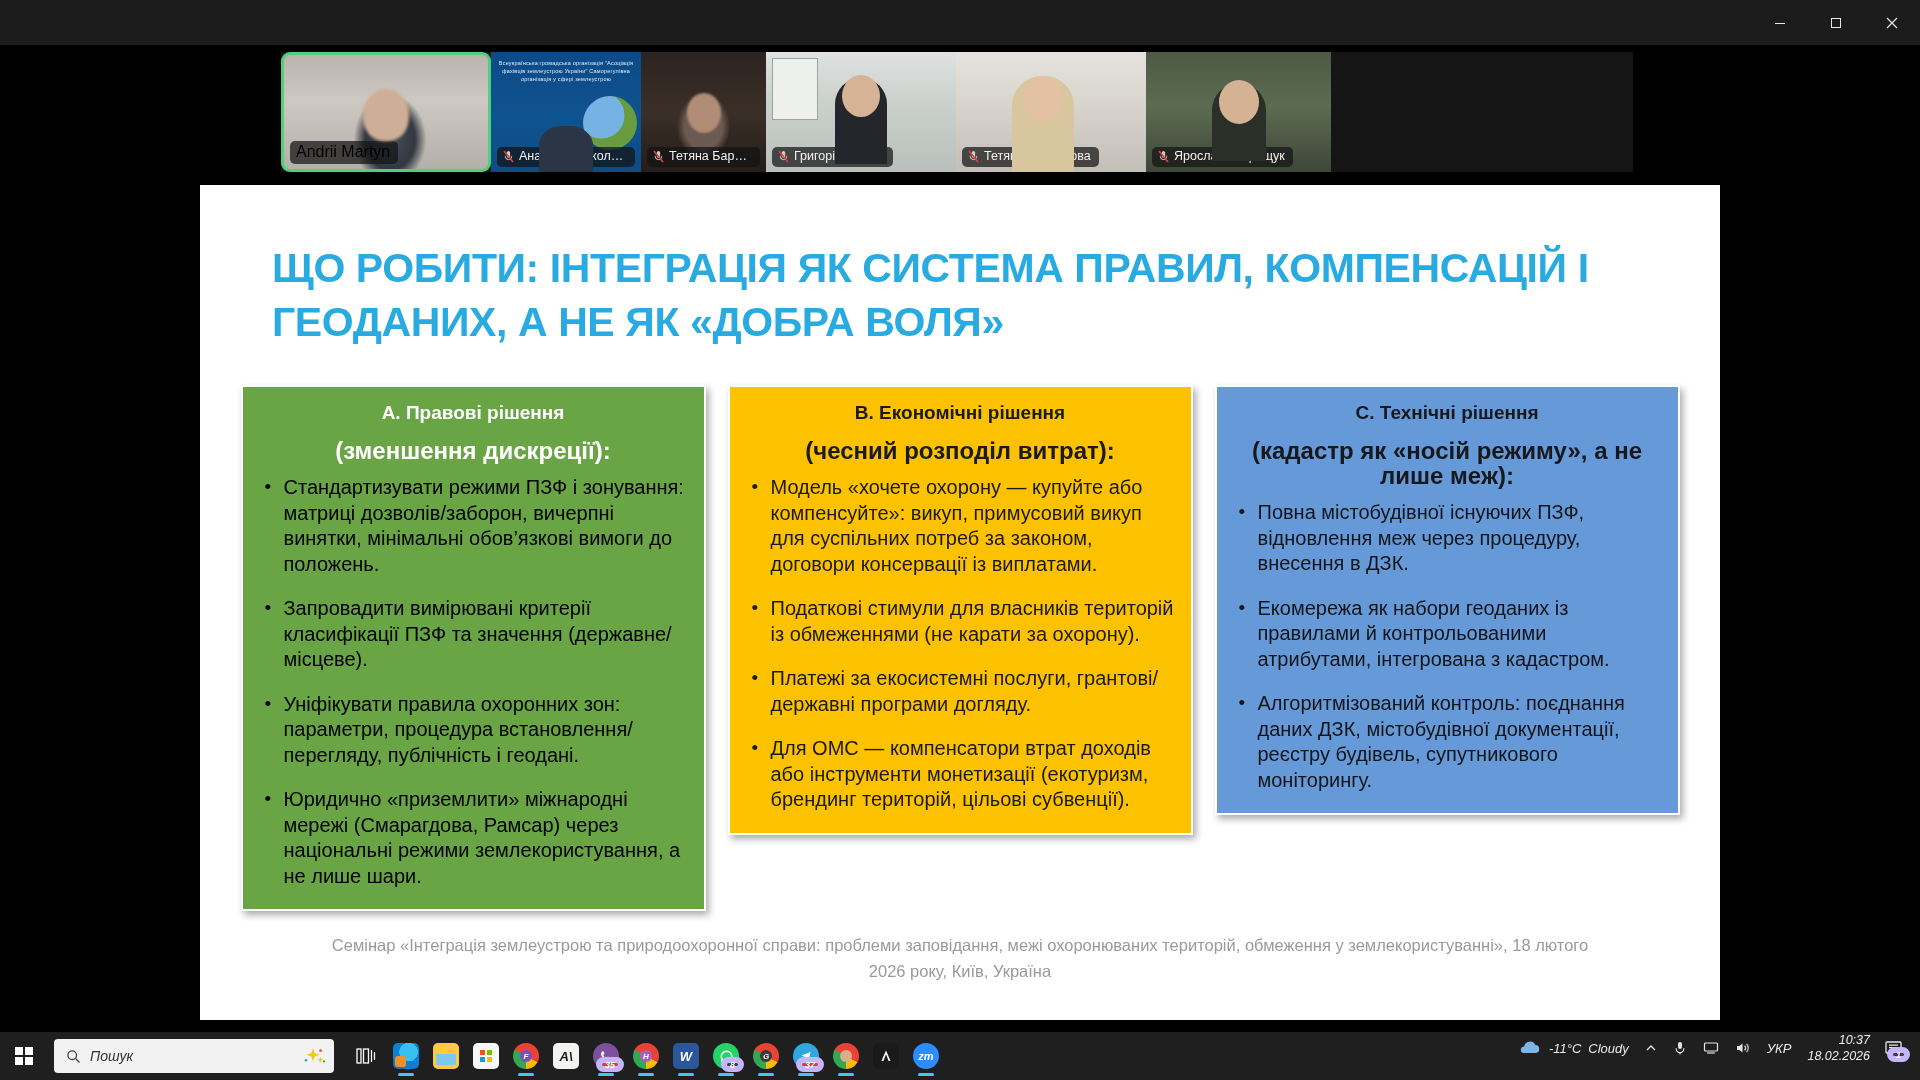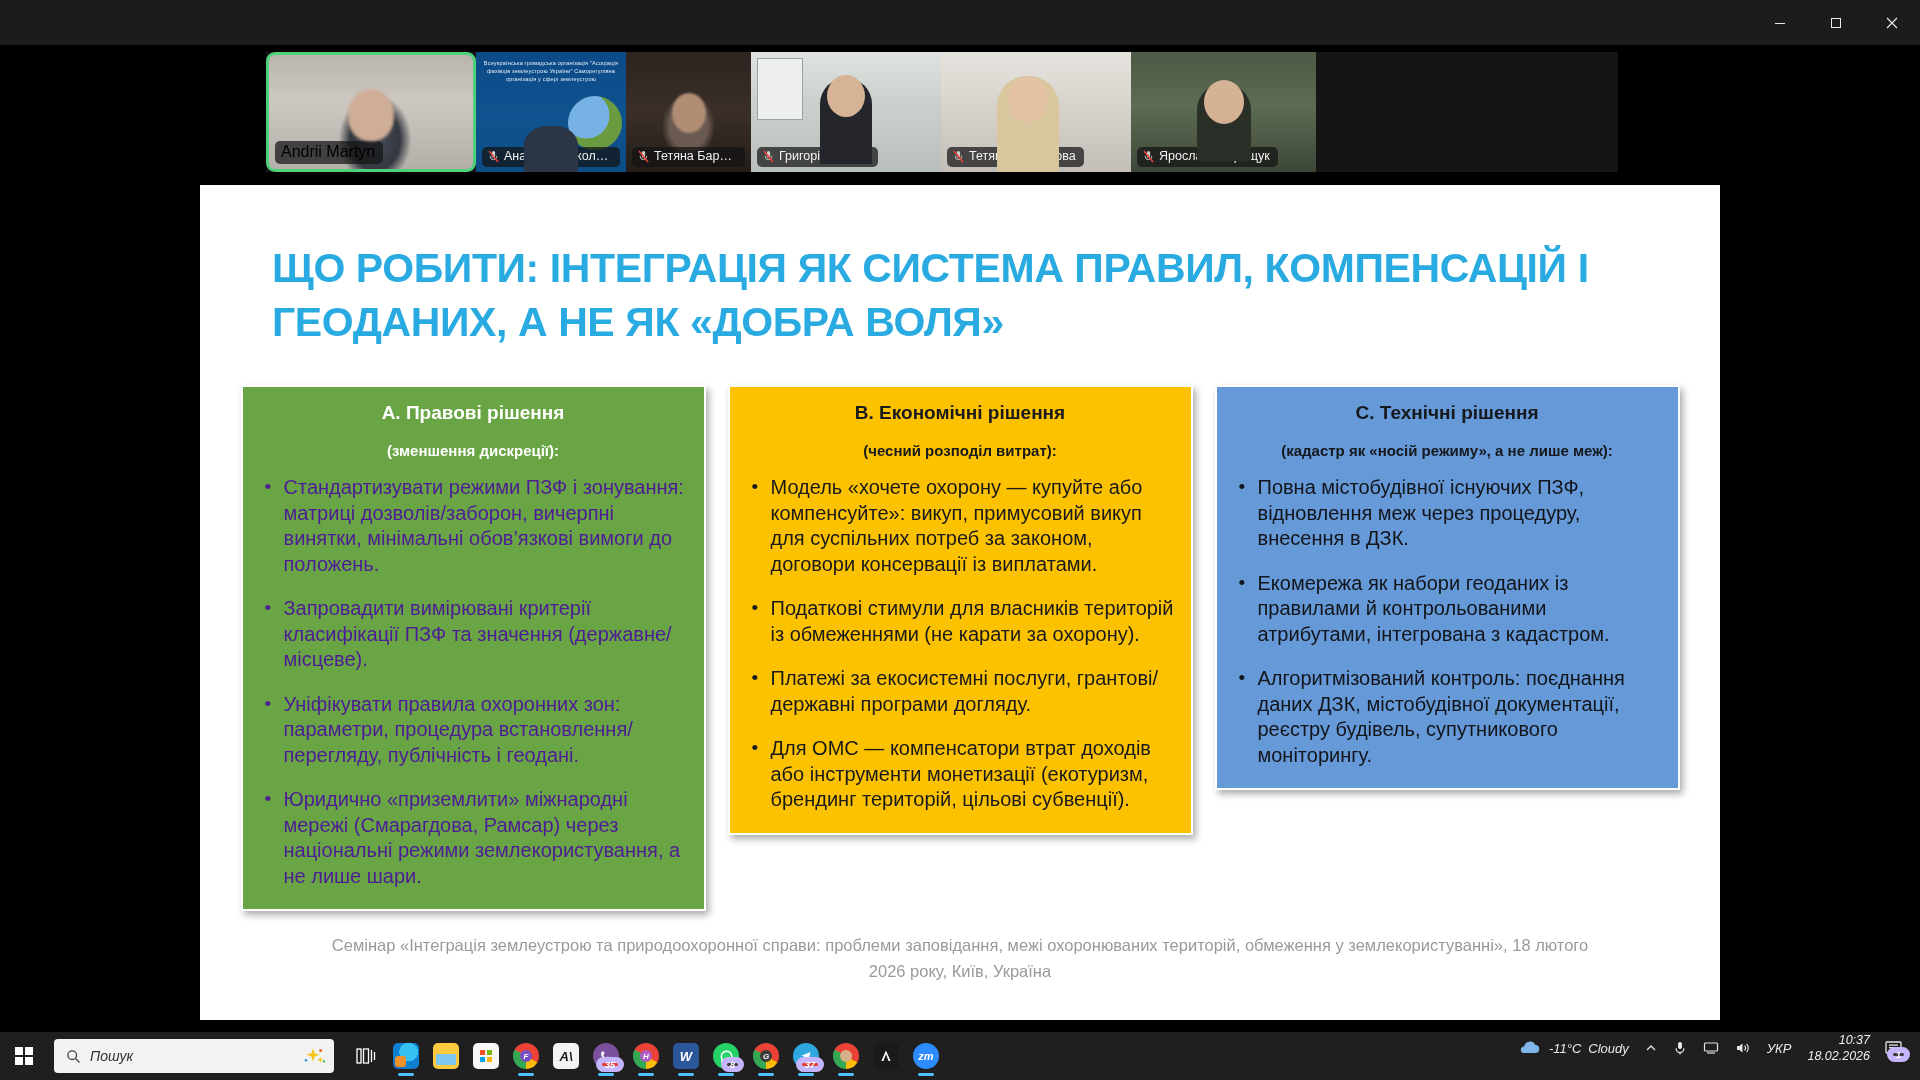--- a/index.html
+++ b/index.html
@@ -23,21 +23,21 @@
   .winbtn {
     width: 56px; height: 45px;
     display: flex; align-items: center; justify-content: center;
     color: #e8e8e8;
   }
   .winbtn svg { display:block; }
 
   
   .filmstrip {
     position: absolute;
-    top: 52px; left: 266px;
+    top: 52px; left: 281px;
     width: 1352px; height: 120px;
     display: flex;
     gap: 0px;
     background: #151515;
   }
   .tile {
     position: relative;
     height: 120px;
     overflow: hidden;
     background: #1d1d1d;
@@ -129,42 +129,42 @@
   .col.yellow { background: #fcc200; }
   .col.blue   { background: #6699d8; }
 
   .col-h1 {
     text-align: center; font-weight: bold;
     font-size: 19px; line-height: 25px;
     padding-bottom: 13px;
   }
   .col-h2 {
     text-align: center; font-weight: bold;
-    font-size: 15px; line-height: 25px;
+    font-size: 24px; line-height: 25px;
     padding-bottom: 12px;
   }
   .col.green .col-h1, .col.green .col-h2 { color: #ffffff; }
   .col.yellow .col-h1, .col.yellow .col-h2 { color: #1a1a1a; }
   .col.blue .col-h1, .col.blue .col-h2 { color: #15181c; }
 
   .bullets { list-style: none; }
   .bullets li {
     position: relative;
     padding-left: 27px;
     margin-bottom: 19px;
     font-size: 20px;
     line-height: 25.5px;
   }
   .bullets li:last-child { margin-bottom: 4px; }
   .bullets li::before {
     content: "•";
     position: absolute; left: 8px; top: -1px;
     font-size: 19px;
   }
-  .col.green .bullets li  { color: #4c1d95; }
+  .col.green .bullets li  { color: #000000; }
   .col.yellow .bullets li { color: #1a1a1a; }
   .col.blue .bullets li   { color: #121519; }
 
   .slide-footer {
     position: absolute; bottom: 36px; left: 120px; right: 120px;
     text-align: center;
     color: #9a9a9a;
     font-size: 16.5px;
     line-height: 26px;
   }

